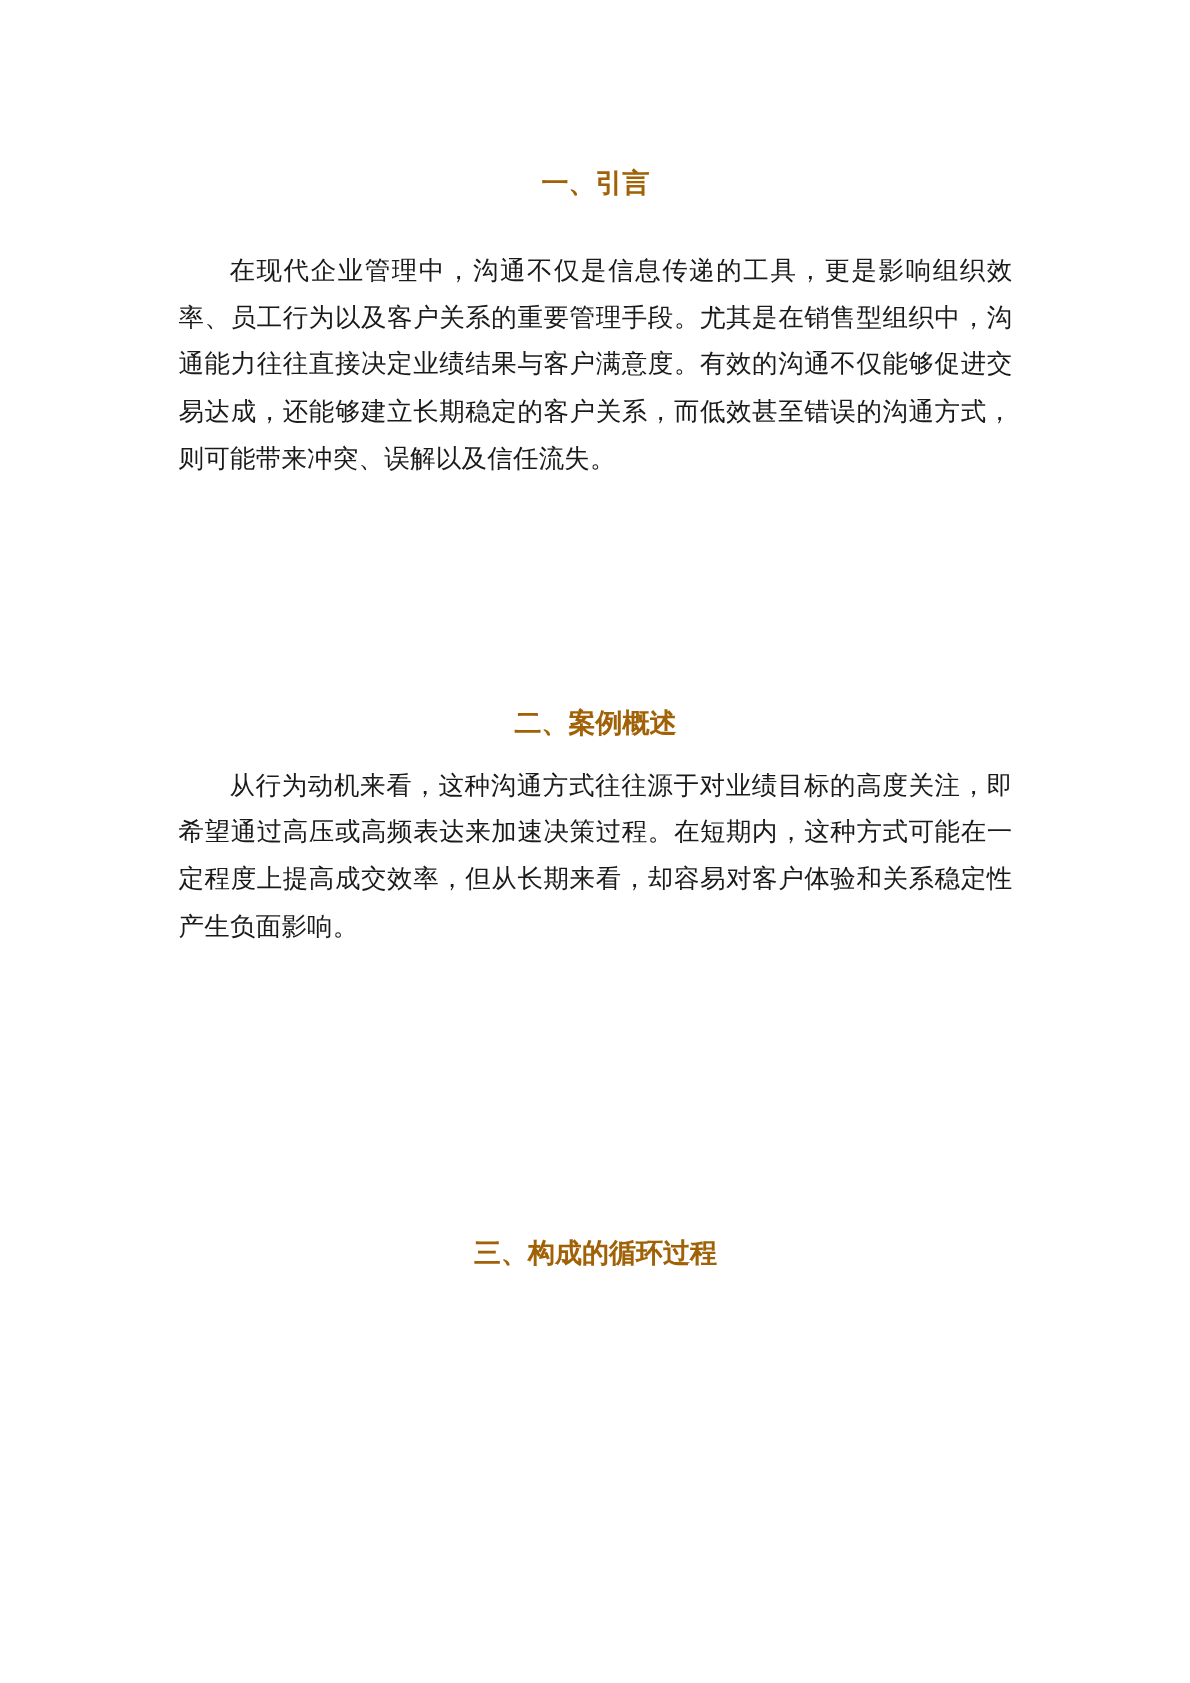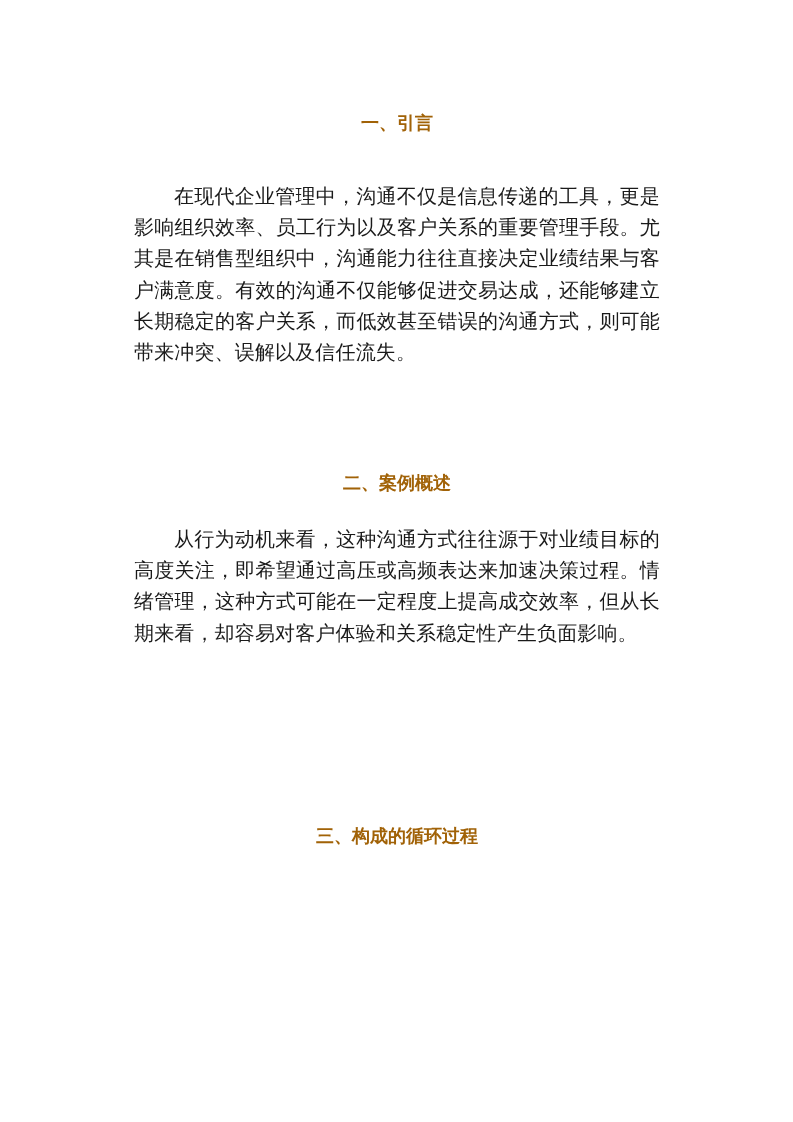--- a/index.html
+++ b/index.html
@@ -32,40 +32,40 @@
       width: 558px;
       line-height: 24px;
       color: #a16207;
     }
     .section-body {
       position: absolute;
       left: 0;
       width: 558px;
     }
     .para {
-      margin: 16px;
-      font-size: 20px;
+      margin: 1px;
+      font-size: 17px;
       line-height: 31.2px;
       text-indent: 2em;
       text-align: justify;
       letter-spacing: 0.15px;
     }
   </style>
 </head>
 <body>
 
 <div class="page">
 
   <h2 class="heading" style="top:111px;">一、引言</h2>
   <div class="section-body" style="top:165px;">
     <p class="para">在现代企业管理中，沟通不仅是信息传递的工具，更是影响组织效率、员工行为以及客户关系的重要管理手段。尤其是在销售型组织中，沟通能力往往直接决定业绩结果与客户满意度。有效的沟通不仅能够促进交易达成，还能够建立长期稳定的客户关系，而低效甚至错误的沟通方式，则可能带来冲突、误解以及信任流失。</p>
   </div>
 
   <h2 class="heading" style="top:455px;margin-top:16px;">二、案例概述</h2>
   <div class="section-body" style="top:508px;">
-    <p class="para">从行为动机来看，这种沟通方式往往源于对业绩目标的高度关注，即希望通过高压或高频表达来加速决策过程。情绪管理，这种方式可能在一定程度上提高成交效率，但从长期来看，却容易对客户体验和关系稳定性产生负面影响。</p>
+    <p class="para">从行为动机来看，这种沟通方式往往源于对业绩目标的高度关注，即希望通过高压或高频表达来加速决策过程。在短期内，这种方式可能在一定程度上提高成交效率，但从长期来看，却容易对客户体验和关系稳定性产生负面影响。</p>
   </div>
 
   <h2 class="heading" style="top:824px;">三、构成的循环过程</h2>
   <div class="section-body" style="top:877px;">
   </div>
 
 </div>
 
 </body></html>

